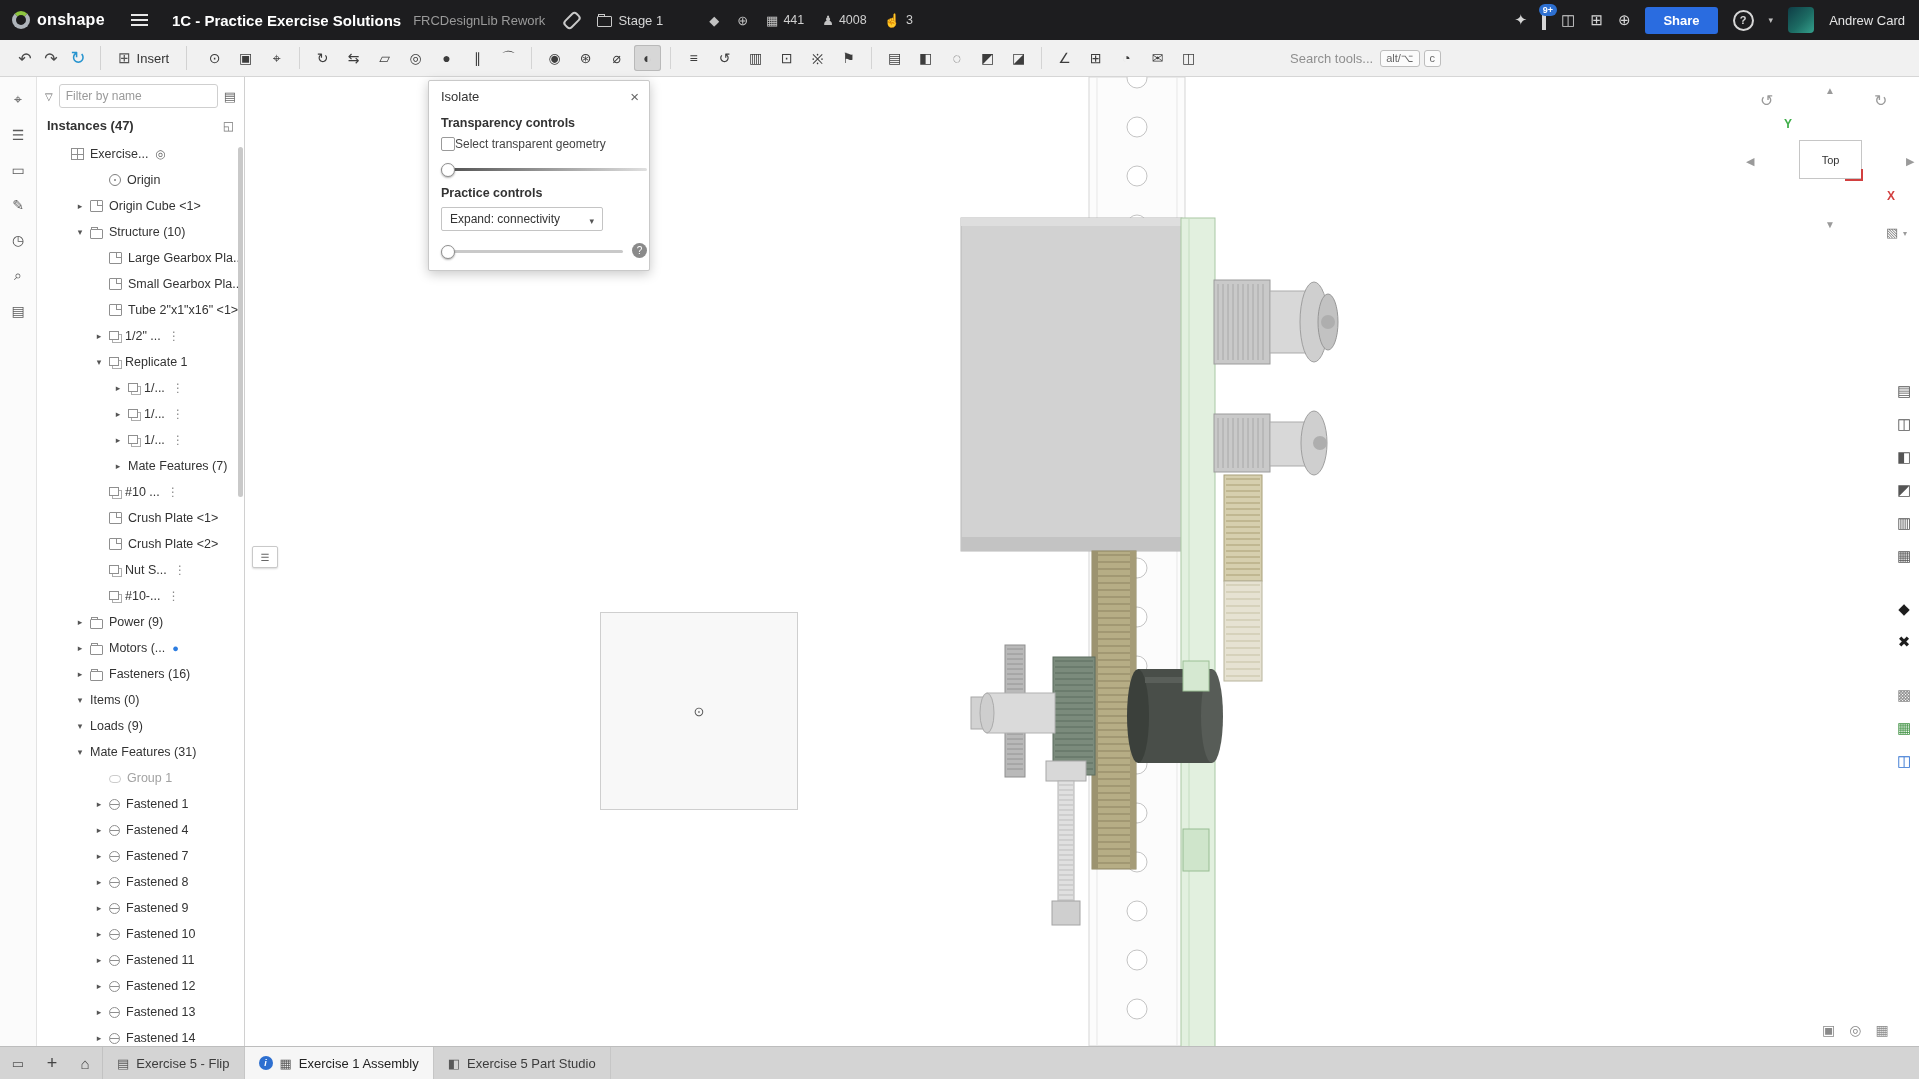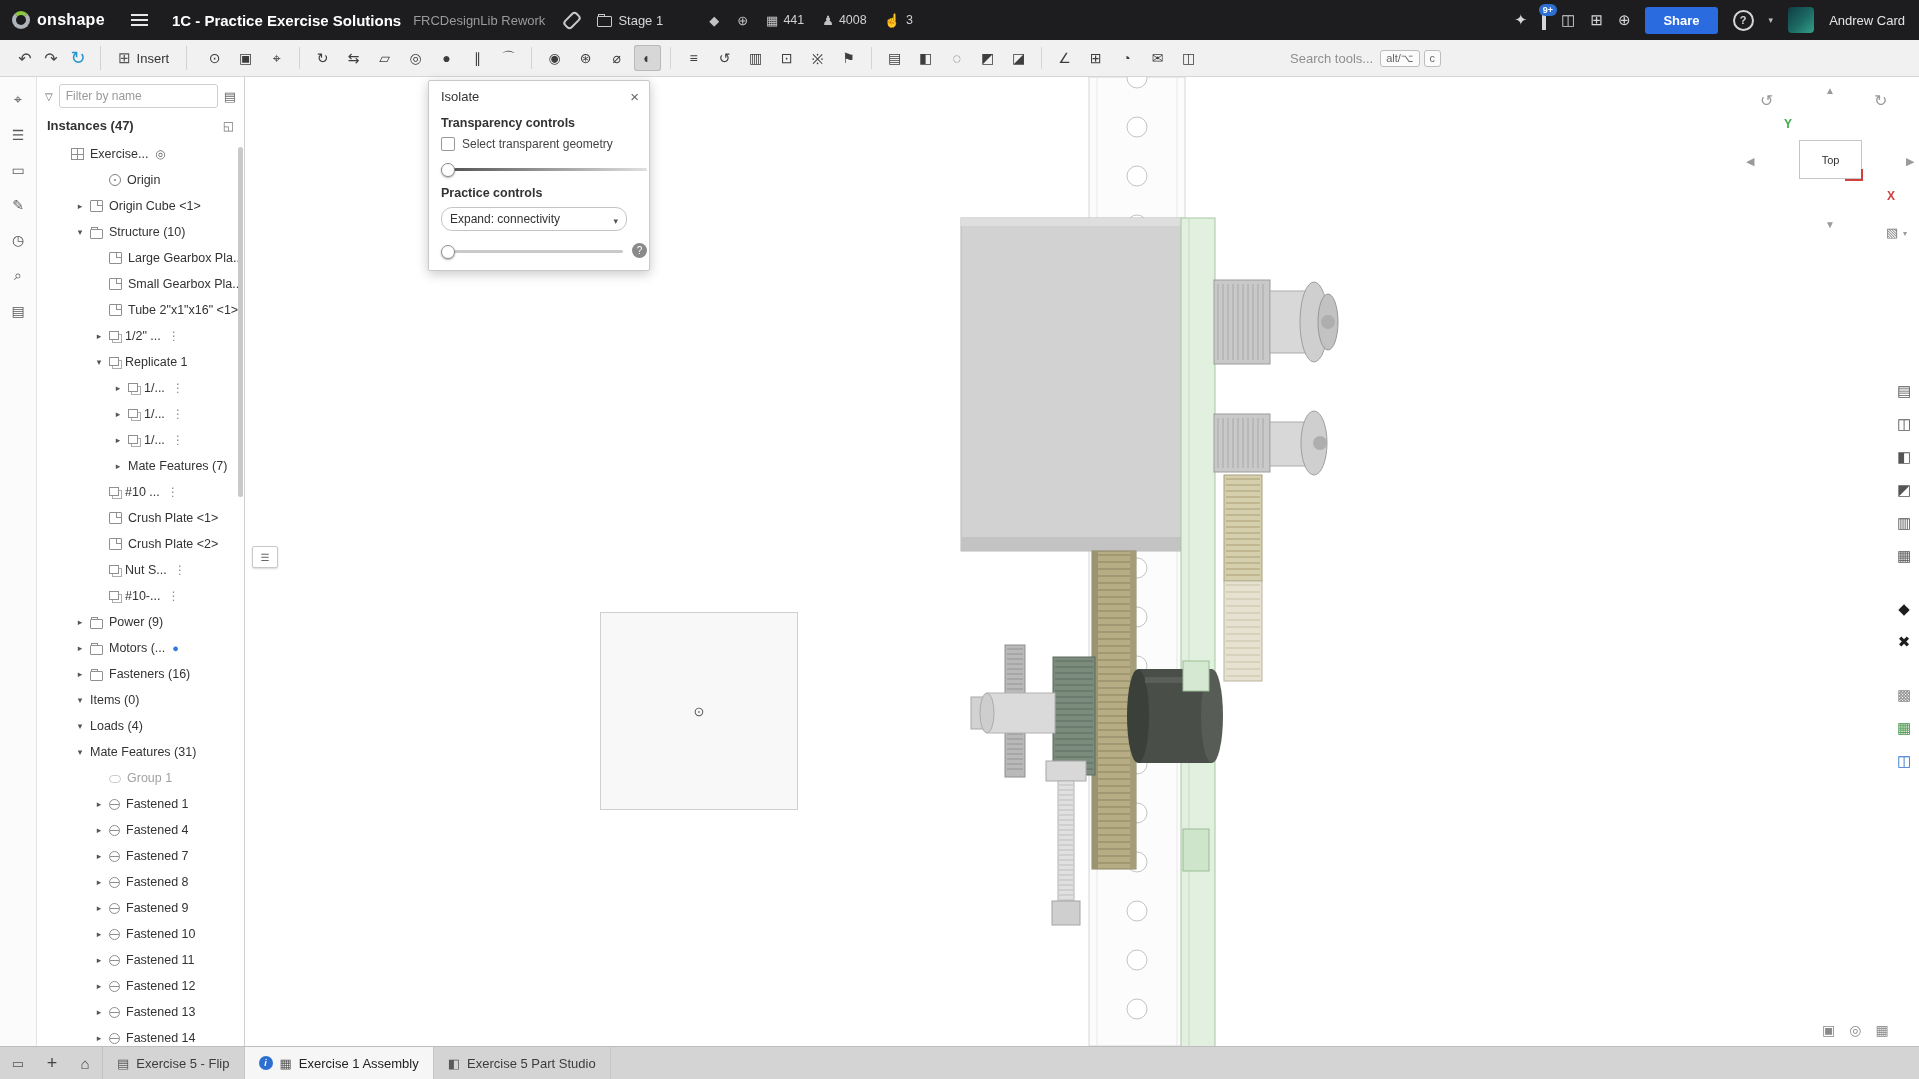--- a/index.html
+++ b/index.html
@@ -120,28 +120,28 @@
                 background:#fff;border-radius:2px;display:flex;align-items:center;justify-content:center;
                 font-size:10px;color:#666;box-shadow:0 1px 2px rgba(0,0,0,.15)}
 
   
   .dialog{position:absolute;left:428px;top:80px;width:222px;background:#fff;border:1px solid #c9c9c9;
           border-radius:2px;box-shadow:0 3px 12px rgba(0,0,0,.22);z-index:45;box-sizing:border-box}
   .dialog-header{display:flex;align-items:center;padding:8px 10px 6px 12px;font-size:13px;color:#333}
   .dialog-close{margin-left:auto;color:#666;font-size:15px;line-height:1;cursor:pointer}
   .dialog-body{padding:0 2px 12px 12px}
   .dlg-heading{font-weight:bold;font-size:12.5px;color:#333;margin:6px 0 7px 0}
-  .cbrow{display:flex;align-items:flex-end;gap:7px;font-size:12px;color:#444;margin:2px 0 11px 0}
+  .cbrow{display:flex;align-items:flex-end;font-size:12px;color:#444;margin:2px 0 11px 0}
   .cb{width:12px;height:12px;border:1px solid #9a9a9a;border-radius:2px;background:#fff;flex:none}
   .slider{position:relative;height:14px;margin:2px 0 10px 0}
   .track{position:absolute;top:6px;left:0;right:0;height:3px;border-radius:2px;background:#c9c9c9}
   .grad .track{background:linear-gradient(to right,#4d4d4d,#e0e0e0)}
   .knob{position:absolute;top:1px;left:0;width:12px;height:12px;border-radius:50%;background:#fff;
         border:1px solid #8f8f8f;box-shadow:0 1px 2px rgba(0,0,0,.3)}
-  .selectbox{display:flex;align-items:flex-end;width:186px;border:1px solid #c4c4c4;border-radius:11px;
+  .selectbox{display:flex;align-items:flex-end;width:162px;border:1px solid #c4c4c4;border-radius:2px;
              padding:4px 8px;font-size:12px;color:#333;margin:2px 0 12px 0;box-sizing:border-box}
   .selectbox .caret2{margin-left:auto;font-size:9px;color:#555}
   .slider-row{display:flex;align-items:center;gap:9px}
   .slider-row .slider{flex:1;margin:0}
   .help-ic{width:15px;height:15px;border-radius:50%;background:#8a8a8a;color:#fff;font-size:10px;
            display:flex;align-items:center;justify-content:center;flex:none}
 
   
   .viewcube{position:absolute;left:1740px;top:85px;width:182px;height:165px;z-index:25}
   .viewcube span{position:absolute;color:#9a9a9a}
@@ -449,21 +449,21 @@
       </div>
       <div class="tree-row chev-down" style="--ind: 1;">
         <span class="chev"></span>
 
         <span class="tlabel">Items (0)</span>
 
       </div>
       <div class="tree-row chev-down" style="--ind: 1;">
         <span class="chev"></span>
 
-        <span class="tlabel">Loads (4)</span>
+        <span class="tlabel">Loads (9)</span>
 
       </div>
       <div class="tree-row chev-down" style="--ind: 1;">
         <span class="chev"></span>
 
         <span class="tlabel">Mate Features (31)</span>
 
       </div>
       <div class="tree-row icon-group muted" style="--ind: 2;">
         <span class="chev"></span>

